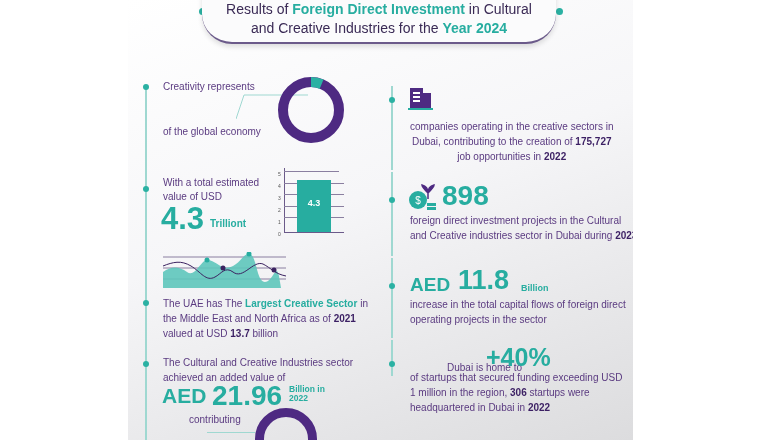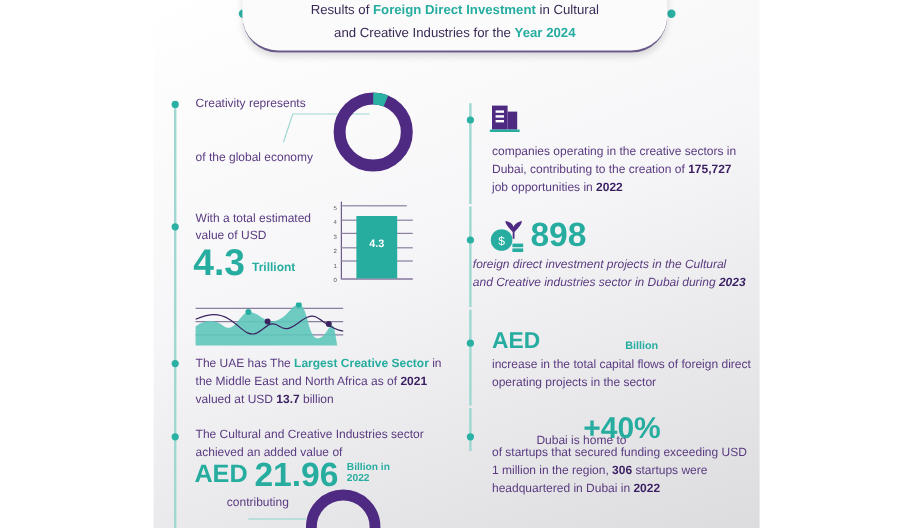--- a/index.html
+++ b/index.html
@@ -9,21 +9,21 @@
            background:linear-gradient(160deg,#ffffff 0%,#f6f6f8 45%,#dcdcde 100%); overflow:hidden; }
   .teal { color:#27ada0; }
   .txt { color:#5a3a80; font-size:10px; line-height:15px; }
   .b { font-weight:bold; color:#3b1f63; }
   .abs { position:absolute; }
 
   
   .pill { position:absolute; left:74px; top:-20px; width:354px; height:62px; border-radius:0 0 30px 30px;
           background:#fbfbfc; border-bottom:2px solid #6b5a8a; box-shadow:0 3px 5px rgba(0,0,0,0.12);
           text-align:center; }
-  .pill .l1, .pill .l2 { font-size:11px; color:#3a2a55; line-height:19px; }
+  .pill .l1, .pill .l2 { font-size:14px; color:#3a2a55; line-height:19px; }
   .pill .l1 { margin-top:20px; }
   .dot { position:absolute; width:7px; height:7px; border-radius:50%; background:#2bb1a3; }
   .vline { position:absolute; width:2px; background:#9fd8d1; }
 
   .big { font-weight:bold; color:#27ada0; }
   .donut { position:absolute; border-radius:50%; border-style:solid; border-color:#4e2a82; box-sizing:border-box; }
 </style>
 </head>
 <body>
 
@@ -125,40 +125,41 @@
   <div class="dot" style="left:261px;top:361px;width:6px;height:6px;"></div>
 
   <svg class="abs" style="left:280px;top:85px;" width="26" height="26">
     <rect x="2" y="3" width="13" height="20" fill="#4e2a82"></rect>
     <rect x="15" y="8" width="8" height="15" fill="#4e2a82"></rect>
     <rect x="5" y="7" width="7" height="2" fill="#fff"></rect>
       <rect x="5" y="11" width="7" height="2" fill="#fff"></rect>
       <rect x="5" y="15" width="7" height="2" fill="#fff"></rect>
     <rect x="0" y="23" width="25" height="2" fill="#27ada0"></rect>
   </svg>
-  <div class="abs txt" style="left:282px;top:119px;white-space:nowrap;">
+  <div class="abs txt" style="left:282px;top:119px;white-space:nowrap;text-align:center;">
     <span>companies operating in the creative sectors in</span><br>
     <span>Dubai, contributing to the creation of</span> <span class="b">175,727</span><br>
     <span>job opportunities in</span> <span class="b">2022</span>
   </div>
 
   <svg class="abs" style="left:280px;top:183px;" width="30" height="28">
     <circle cx="10" cy="17" r="9" fill="#27ada0"></circle>
     <text x="10" y="21" font-size="10" text-anchor="middle" fill="#fff" font-family="Liberation Sans, sans-serif">$</text>
     <rect x="19" y="20" width="9" height="3" fill="#27ada0"></rect>
       <rect x="19" y="24" width="9" height="3" fill="#27ada0"></rect>
     <path d="M20 16 L20 8 M20 10 C16 6,14 4,14 2 C18 3,20 6,20 10 M20 10 C24 6,26 4,26 2 C22 3,20 6,20 10" stroke="#4e2a82" stroke-width="1.5" fill="#4e2a82"></path>
   </svg>
   <div class="abs big" style="left:314px;top:179px;font-size:28px;line-height:34px;">898</div>
-  <div class="abs txt" style="left:266px;top:213px;white-space:nowrap;font-style:italic;">
+  <div class="abs txt" style="left:282px;top:213px;white-space:nowrap;">
     <span>foreign direct investment projects in the Cultural</span><br>
     <span>and Creative industries sector in Dubai during</span> <span class="b">2023</span>
   </div>
 
   <div class="abs big" style="left:282px;top:274px;font-size:19px;line-height:22px;">AED</div>
+  <div class="abs big" style="left:330px;top:265px;font-size:27px;line-height:30px;">11.8</div>
   <div class="abs big" style="left:393px;top:283px;font-size:9px;">Billion</div>
   <div class="abs txt" style="left:282px;top:297px;white-space:nowrap;">
     <span>increase in the total capital flows of foreign direct</span><br><span>operating projects in the sector</span>
   </div>
 
   <div class="abs txt" style="left:282px;top:360px;margin-left:37px;">Dubai is home to</div>
   <div class="abs big" style="left:358px;top:343px;font-size:25px;line-height:28px;">+40%</div>
   <div class="abs txt" style="left:282px;top:370px;white-space:nowrap;">
     <span>of startups that secured funding exceeding USD</span><br>
     <span>1 million in the region,</span> <span class="b">306</span> <span>startups were</span><br>

